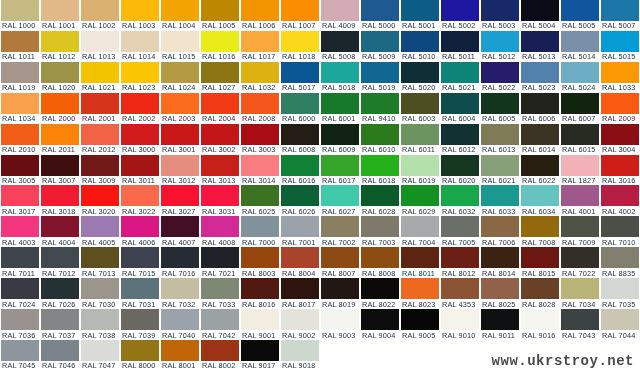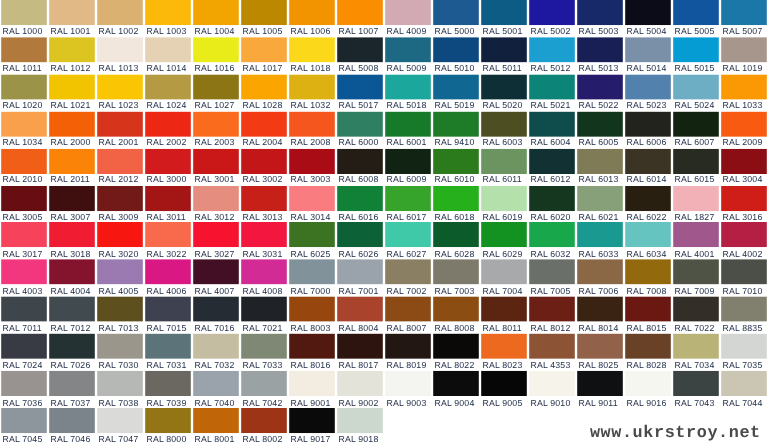--- a/index.html
+++ b/index.html
@@ -136,20 +136,24 @@
     </div>
     <div class="cell">
       <div class="swatch" style="background: rgb(241, 231, 220);"></div>
       <div class="label">RAL 1013</div>
     </div>
     <div class="cell">
       <div class="swatch" style="background: rgb(229, 210, 180);"></div>
       <div class="label">RAL 1014</div>
     </div>
     <div class="cell">
+      <div class="swatch" style="background: rgb(242, 227, 205);"></div>
+      <div class="label">RAL 1015</div>
+    </div>
+    <div class="cell">
       <div class="swatch" style="background: rgb(233, 236, 24);"></div>
       <div class="label">RAL 1016</div>
     </div>
     <div class="cell">
       <div class="swatch" style="background: rgb(249, 168, 59);"></div>
       <div class="label">RAL 1017</div>
     </div>
     <div class="cell">
       <div class="swatch" style="background: rgb(251, 216, 25);"></div>
       <div class="label">RAL 1018</div>
@@ -202,24 +206,20 @@
       <div class="swatch" style="background: rgb(250, 197, 2);"></div>
       <div class="label">RAL 1023</div>
     </div>
     <div class="cell">
       <div class="swatch" style="background: rgb(180, 154, 66);"></div>
       <div class="label">RAL 1024</div>
     </div>
     <div class="cell">
       <div class="swatch" style="background: rgb(139, 117, 20);"></div>
       <div class="label">RAL 1027</div>
-    </div>
-    <div class="cell">
-      <div class="swatch" style="background: rgb(251, 165, 0);"></div>
-      <div class="label">RAL 1028</div>
     </div>
     <div class="cell">
       <div class="swatch" style="background: rgb(220, 177, 17);"></div>
       <div class="label">RAL 1032</div>
     </div>
     <div class="cell">
       <div class="swatch" style="background: rgb(11, 87, 149);"></div>
       <div class="label">RAL 5017</div>
     </div>
     <div class="cell">

